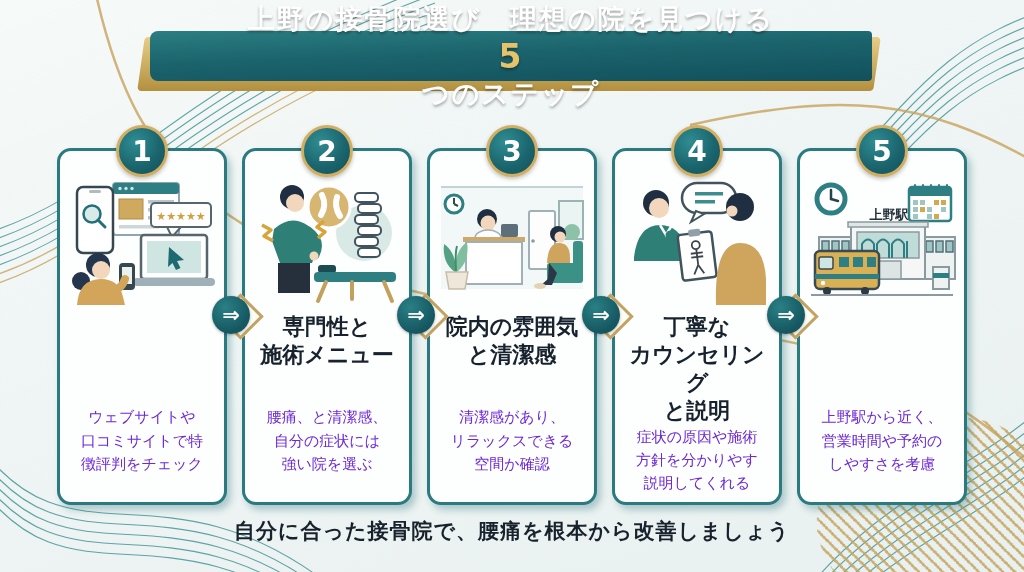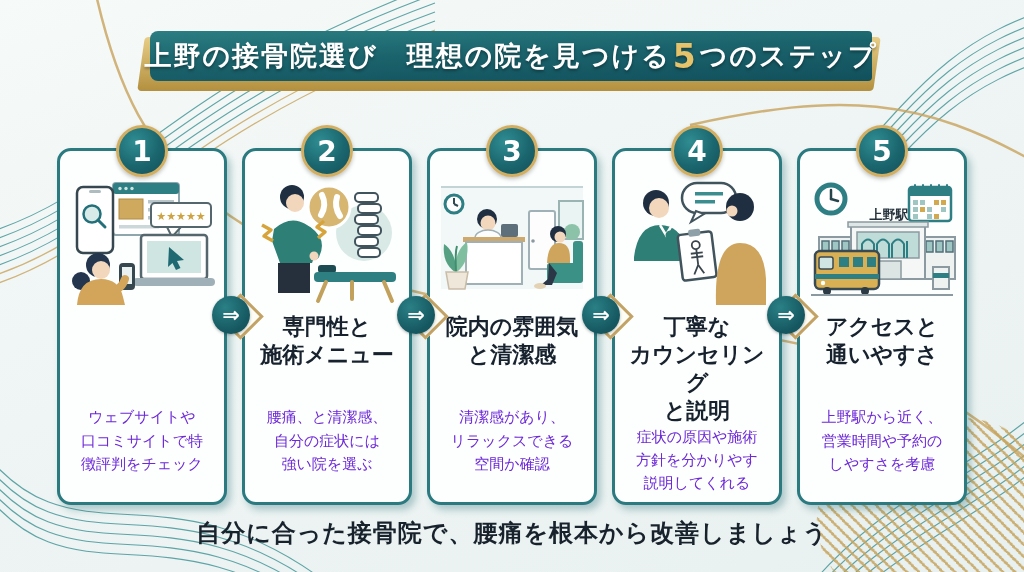--- a/index.html
+++ b/index.html
@@ -13,21 +13,21 @@
   .stripe-patch{position:absolute;right:-28px;bottom:-44px;width:235px;height:195px;z-index:0;
     background:repeating-linear-gradient(55deg,rgba(198,163,92,.85) 0 2.5px,transparent 2.5px 8.5px);
     border-radius:48% 42% 36% 52%;transform:rotate(-10deg);}
 
   
   .banner{position:absolute;left:150px;top:31px;width:722px;height:50px;z-index:3;}
   .banner .gold{position:absolute;left:-9px;top:6px;width:calc(100% + 14px);height:calc(100% + 4px);
     background:linear-gradient(180deg,#e7cd86,#b3903f);transform:skewX(-8deg);border-radius:4px;}
   .banner .face{position:absolute;inset:0;border-radius:8px 4px 4px 8px;
     background:linear-gradient(178deg,#2b7e83 0%,#1b636c 45%,#11505c 100%);
-    display:flex;align-items:center;justify-content:center;}
+    display:flex;align-items:center;justify-content:center;flex-direction:column;}
   .banner .face span{color:#ffffff;font-weight:bold;font-size:27px;letter-spacing:2px;
     text-shadow:0 2px 3px rgba(0,0,0,.35);white-space:pre;}
   .banner .face .hl{color:#e6c36a;font-size:33px;margin:0 2px;}
 
   
   .steps{position:absolute;left:57px;top:148px;width:910px;height:357px;display:flex;gap:15px;z-index:2;}
   .card{position:relative;width:170px;height:357px;box-sizing:border-box;background:#fdfffe;
     border:3px solid #2a7a80;border-radius:14px;
     box-shadow:4px 5px 7px rgba(27,99,108,.30);
     display:flex;flex-direction:column;align-items:center;padding:26px 4px 26px;}
@@ -45,21 +45,21 @@
   
   .arrow{position:absolute;top:144px;width:44px;height:46px;z-index:5;transform:translateX(-50%);}
   .arrow .diamond{position:absolute;left:12px;top:8px;width:27px;height:27px;background:#fdfdf6;
     border:3px solid #c3a365;transform:rotate(45deg);}
   .arrow .circ{position:absolute;left:0;top:4px;width:38px;height:38px;border-radius:50%;
     background:radial-gradient(circle at 35% 30%,#2a8086,#15565f 70%);
     color:#fff;font-size:21px;font-weight:bold;display:flex;align-items:center;justify-content:center;
     box-shadow:0 1px 3px rgba(0,0,0,.3);}
 
   .footer{position:absolute;left:0;top:517px;width:100%;text-align:center;z-index:2;
-    font-weight:bold;font-size:24px;color:#18222c;letter-spacing:1px;}
+    font-weight:bold;font-size:21px;color:#18222c;letter-spacing:1px;}
 </style>
 </head>
 <body>
 
 <div class="stage">
 
   <svg class="waves" viewBox="0 0 1024 572" width="1024" height="572">
     <defs>
       <path id="wTL" d="M-20,235 C120,195 175,80 435,-15" fill="none"></path>
       <path id="wTR" d="M845,170 C930,70 965,35 1060,5" fill="none"></path>
@@ -314,22 +314,20 @@
         <rect x="12" y="80" width="14" height="12" rx="2" fill="#cfe5e2" stroke="#3a4a52" stroke-width="1.5"></rect>
         <rect x="32" y="80" width="10" height="10" fill="#2e7f84"></rect>
         <rect x="46" y="80" width="10" height="10" fill="#2e7f84"></rect>
         <rect x="60" y="80" width="9" height="10" fill="#2e7f84"></rect>
         <rect x="8" y="97" width="64" height="5" fill="#2e7f84"></rect>
         <circle cx="16" cy="106" r="2.2" fill="#fff"></circle>
         <circle cx="20" cy="114" r="4" fill="#2b3a44"></circle>
           <circle cx="58" cy="114" r="4" fill="#2b3a44"></circle>
         <line x1="4" y1="118" x2="146" y2="118" stroke="#8b9aa0" stroke-width="2"></line>
       </svg>
-      <div class="card-title">アクセスと
-通いやすさ</div>
       <div class="card-desc">上野駅から近く、
 営業時間や予約の
 しやすさを考慮</div>
     </div>
 
     <div class="arrow" style="left:177px">
       <div class="diamond"></div>
       <div class="circ">⇒</div>
     </div>
     <div class="arrow" style="left:362px">

